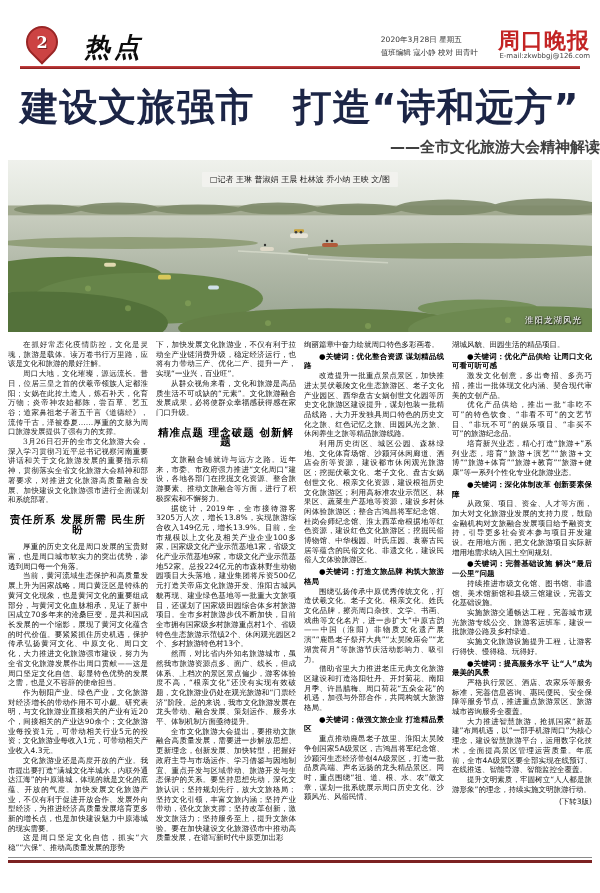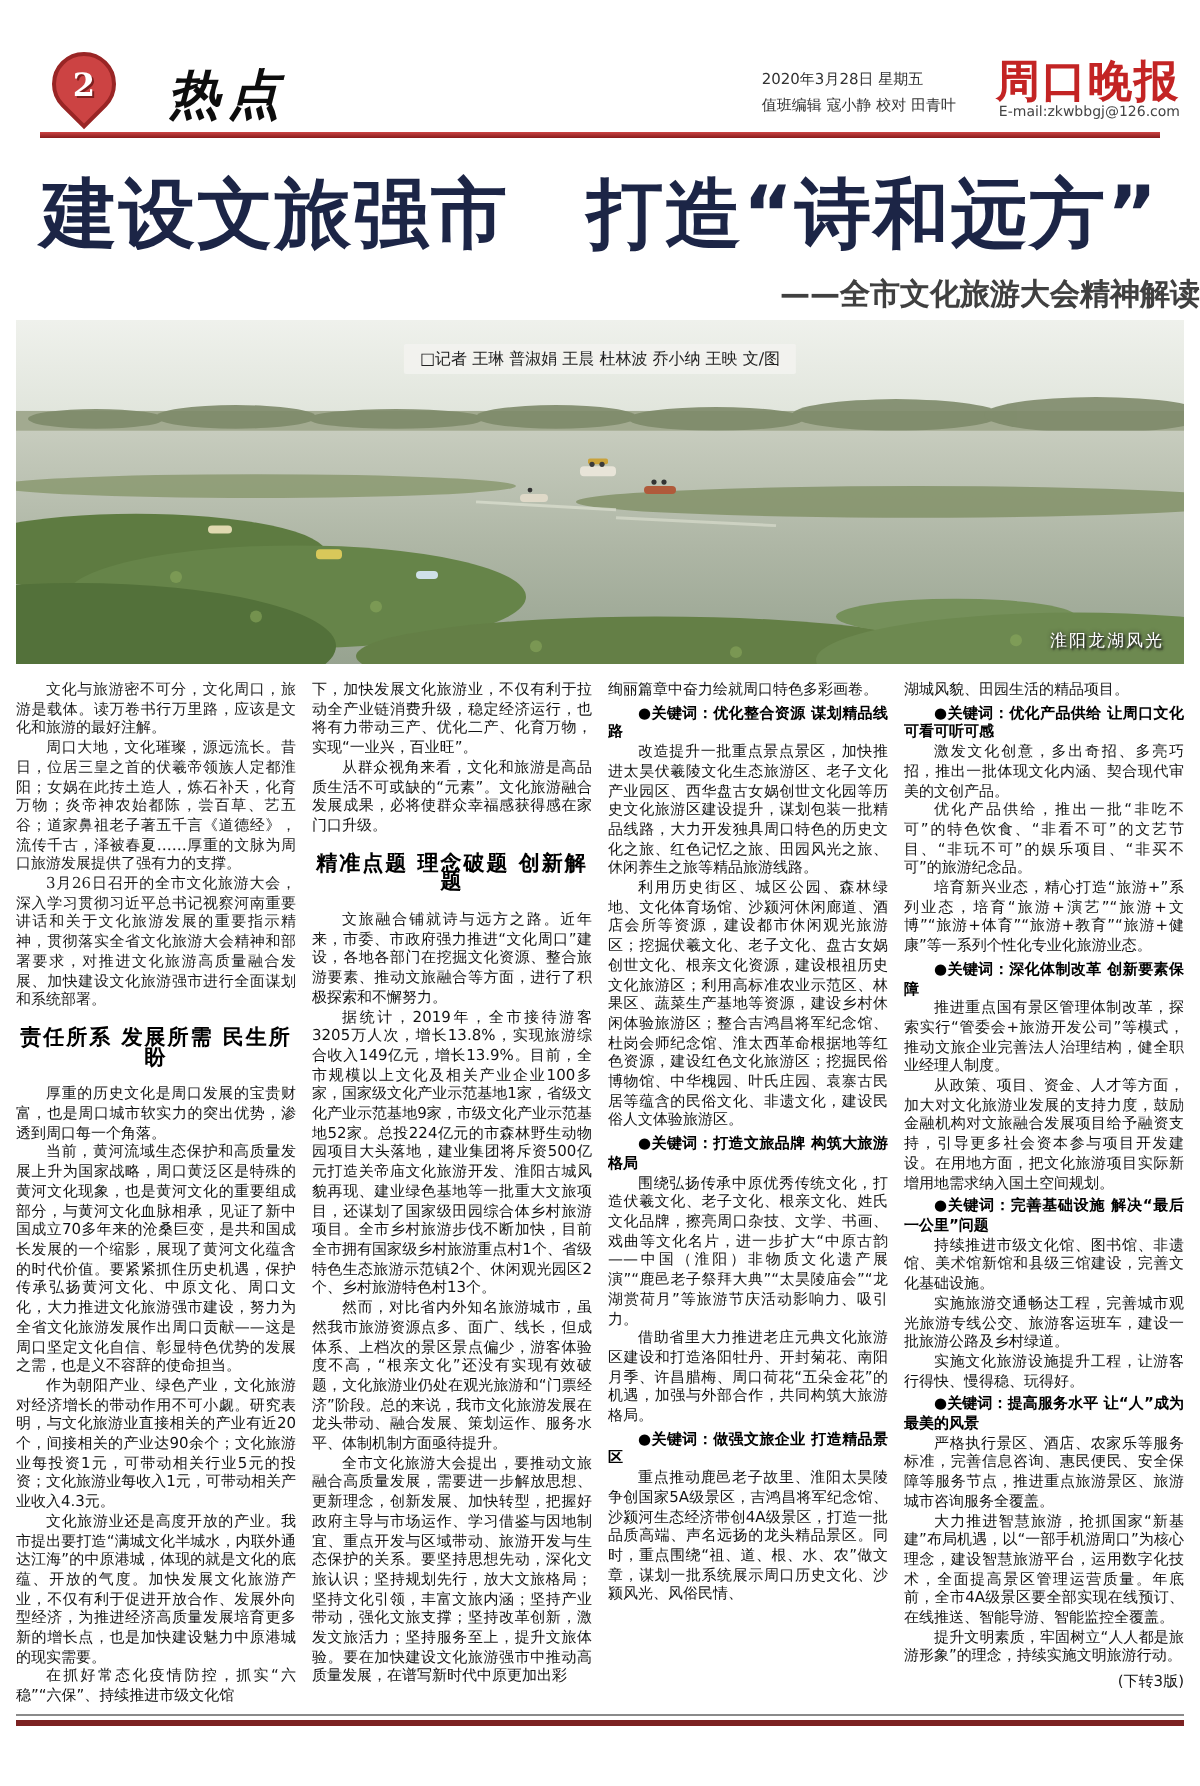--- a/index.html
+++ b/index.html
@@ -133,32 +133,32 @@
           <circle cx="360" cy="168" r="3"></circle>
           <circle cx="500" cy="162" r="3"></circle>
       </g>
     </svg>
     <div class="byline">□记者 王琳 普淑娟 王晨 杜林波 乔小纳 王映 文/图</div>
     <div class="caption">淮阳龙湖风光</div>
   </div>
 
   <div class="cols">
     <div class="col">
-        <p class="b-intro">文化与旅游密不可分，文化周口，旅游是载体。读万卷书行万里路，应该是文化和旅游的最好注解。</p>
+        <p class="b-intro">在抓好常态化疫情防控，文化是灵魂，旅游是载体。读万卷书行万里路，应该是文化和旅游的最好注解。</p>
         <p class="b-intro">周口大地，文化璀璨，源远流长。昔日，位居三皇之首的伏羲帝领族人定都淮阳；女娲在此抟土造人，炼石补天，化育万物；炎帝神农始都陈，尝百草、艺五谷；道家鼻祖老子著五千言《道德经》，流传千古，泽被春夏……厚重的文脉为周口旅游发展提供了强有力的支撑。</p>
         <p class="b-intro">3月26日召开的全市文化旅游大会，深入学习贯彻习近平总书记视察河南重要讲话和关于文化旅游发展的重要指示精神，贯彻落实全省文化旅游大会精神和部署要求，对推进文化旅游高质量融合发展、加快建设文化旅游强市进行全面谋划和系统部署。</p>
         <p class="b-subhead">责任所系 发展所需 民生所盼</p>
         <p class="b-para">厚重的历史文化是周口发展的宝贵财富，也是周口城市软实力的突出优势，渗透到周口每一个角落。</p>
         <p class="b-para">当前，黄河流域生态保护和高质量发展上升为国家战略，周口黄泛区是特殊的黄河文化现象，也是黄河文化的重要组成部分，与黄河文化血脉相承，见证了新中国成立70多年来的沧桑巨变，是共和国成长发展的一个缩影，展现了黄河文化蕴含的时代价值。要紧紧抓住历史机遇，保护传承弘扬黄河文化、中原文化、周口文化，大力推进文化旅游强市建设，努力为全省文化旅游发展作出周口贡献——这是周口坚定文化自信、彰显特色优势的发展之需，也是义不容辞的使命担当。</p>
         <p class="b-para">作为朝阳产业、绿色产业，文化旅游对经济增长的带动作用不可小觑。研究表明，与文化旅游业直接相关的产业有近20个，间接相关的产业达90余个；文化旅游业每投资1元，可带动相关行业5元的投资；文化旅游业每收入1元，可带动相关产业收入4.3元。</p>
         <p class="b-para">文化旅游业还是高度开放的产业。我市提出要打造“满城文化半城水，内联外通达江海”的中原港城，体现的就是文化的底蕴、开放的气度。加快发展文化旅游产业，不仅有利于促进开放合作、发展外向型经济，为推进经济高质量发展培育更多新的增长点，也是加快建设魅力中原港城的现实需要。</p>
-        <p class="b-para">在抓好常态化疫情防控，抓实“六稳”“六保”、持续推进市级文化馆</p>
-      </div>
-    <div class="col">
-        <p class="b-cont">下，加快发展文化旅游业，不仅有利于拉动全产业链消费升级，稳定经济运行，也将有力带动三产、优化二产、化育万物，实现“一业兴，百业旺”。</p>
+        <p class="b-para">这是周口坚定文化自信，抓实“六稳”“六保”、推动高质量发展的形势</p>
+      </div>
+    <div class="col">
+        <p class="b-cont">下，加快发展文化旅游业，不仅有利于拉动全产业链消费升级，稳定经济运行，也将有力带动三产、优化二产、提升一产，实现“一业兴，百业旺”。</p>
         <p class="b-para">从群众视角来看，文化和旅游是高品质生活不可或缺的“元素”。文化旅游融合发展成果，必将使群众幸福感获得感在家门口升级。</p>
         <p class="b-subhead">精准点题 理念破题 创新解题</p>
         <p class="b-para">文旅融合铺就诗与远方之路。近年来，市委、市政府强力推进“文化周口”建设，各地各部门在挖掘文化资源、整合旅游要素、推动文旅融合等方面，进行了积极探索和不懈努力。</p>
         <p class="b-para">据统计，2019年，全市接待游客3205万人次，增长13.8%，实现旅游综合收入149亿元，增长13.9%。目前，全市规模以上文化及相关产业企业100多家，国家级文化产业示范基地1家，省级文化产业示范基地9家，市级文化产业示范基地52家。总投224亿元的市森林野生动物园项目大头落地，建业集团将斥资500亿元打造关帝庙文化旅游开发、淮阳古城风貌再现、建业绿色基地等一批重大文旅项目，还谋划了国家级田园综合体乡村旅游项目。全市乡村旅游步伐不断加快，目前全市拥有国家级乡村旅游重点村1个、省级特色生态旅游示范镇2个、休闲观光园区2个、乡村旅游特色村13个。</p>
         <p class="b-para">然而，对比省内外知名旅游城市，虽然我市旅游资源点多、面广、线长，但成体系、上档次的景区景点偏少，游客体验度不高，“根亲文化”还没有实现有效破题，文化旅游业仍处在观光旅游和“门票经济”阶段。总的来说，我市文化旅游发展在龙头带动、融合发展、策划运作、服务水平、体制机制方面亟待提升。</p>
         <p class="b-para">全市文化旅游大会提出，要推动文旅融合高质量发展，需要进一步解放思想、更新理念，创新发展、加快转型，把握好政府主导与市场运作、学习借鉴与因地制宜、重点开发与区域带动、旅游开发与生态保护的关系。要坚持思想先动，深化文旅认识；坚持规划先行，放大文旅格局；坚持文化引领，丰富文旅内涵；坚持产业带动，强化文旅支撑；坚持改革创新，激发文旅活力；坚持服务至上，提升文旅体验。要在加快建设文化旅游强市中推动高质量发展，在谱写新时代中原更加出彩</p>
       </div>
     <div class="col">
         <p class="b-cont">绚丽篇章中奋力绘就周口特色多彩画卷。</p>
         <p class="b-keyword">●关键词：优化整合资源 谋划精品线路</p>
@@ -170,21 +170,20 @@
         <p class="b-keyword">●关键词：做强文旅企业 打造精品景区</p>
         <p class="b-para">重点推动鹿邑老子故里、淮阳太昊陵争创国家5A级景区，吉鸿昌将军纪念馆、沙颍河生态经济带创4A级景区，打造一批品质高端、声名远扬的龙头精品景区。同时，重点围绕“祖、道、根、水、农”做文章，谋划一批系统展示周口历史文化、沙颍风光、风俗民情、</p>
       </div>
     <div class="col">
         <p class="b-cont">湖城风貌、田园生活的精品项目。</p>
         <p class="b-keyword">●关键词：优化产品供给 让周口文化可看可听可感</p>
         <p class="b-para">激发文化创意，多出奇招、多亮巧招，推出一批体现文化内涵、契合现代审美的文创产品。</p>
         <p class="b-para">优化产品供给，推出一批“非吃不可”的特色饮食、“非看不可”的文艺节目、“非玩不可”的娱乐项目、“非买不可”的旅游纪念品。</p>
         <p class="b-para">培育新兴业态，精心打造“旅游+”系列业态，培育“旅游+演艺”“旅游+文博”“旅游+体育”“旅游+教育”“旅游+健康”等一系列个性化专业化旅游业态。</p>
         <p class="b-keyword">●关键词：深化体制改革 创新要素保障</p>
-        <p class="b-para">推进重点国有景区管理体制改革，探索实行“管委会+旅游开发公司”等模式，推动文旅企业完善法人治理结构，健全职业经理人制度。</p>
         <p class="b-para">从政策、项目、资金、人才等方面，加大对文化旅游业发展的支持力度，鼓励金融机构对文旅融合发展项目给予融资支持，引导更多社会资本参与项目开发建设。在用地方面，把文化旅游项目实际新增用地需求纳入国土空间规划。</p>
         <p class="b-keyword">●关键词：完善基础设施 解决“最后一公里”问题</p>
         <p class="b-para">持续推进市级文化馆、图书馆、非遗馆、美术馆新馆和县级三馆建设，完善文化基础设施。</p>
         <p class="b-para">实施旅游交通畅达工程，完善城市观光旅游专线公交、旅游客运班车，建设一批旅游公路及乡村绿道。</p>
         <p class="b-para">实施文化旅游设施提升工程，让游客行得快、慢得稳、玩得好。</p>
         <p class="b-keyword">●关键词：提高服务水平 让“人”成为最美的风景</p>
         <p class="b-para">严格执行景区、酒店、农家乐等服务标准，完善信息咨询、惠民便民、安全保障等服务节点，推进重点旅游景区、旅游城市咨询服务全覆盖。</p>
         <p class="b-para">大力推进智慧旅游，抢抓国家“新基建”布局机遇，以“一部手机游周口”为核心理念，建设智慧旅游平台，运用数字化技术，全面提高景区管理运营质量。年底前，全市4A级景区要全部实现在线预订、在线推送、智能导游、智能监控全覆盖。</p>
         <p class="b-para">提升文明素质，牢固树立“人人都是旅游形象”的理念，持续实施文明旅游行动。</p>
         <p class="b-continuation">(下转3版)</p>

